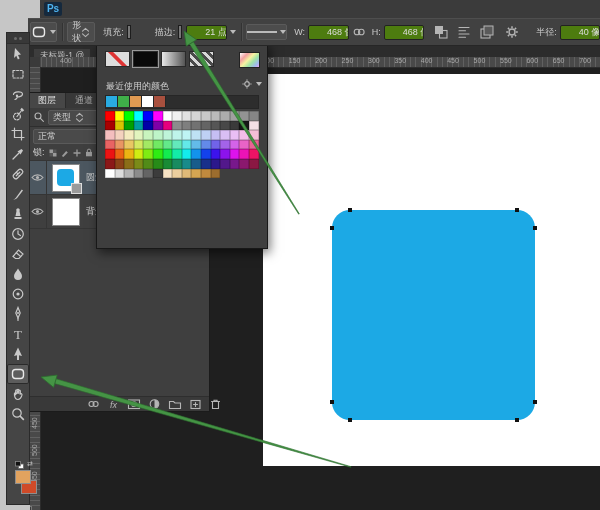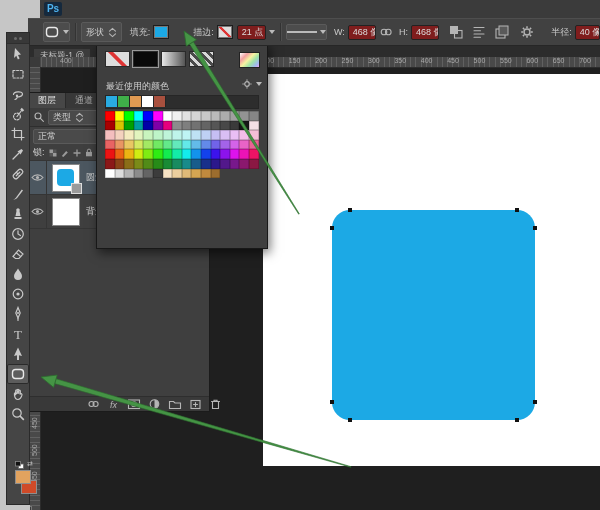--- a/index.html
+++ b/index.html
@@ -13,22 +13,22 @@
   .menu-items{position:absolute;left:70px;top:0;height:18px;display:flex;align-items:center;gap:14px;}
   .menu-item{font-size:9px;color:#cfcfcf;white-space:nowrap;cursor:default;}
   
   .optionsbar{position:absolute;left:28px;top:18px;width:572px;height:26px;background:#414141;
               border-top:1px solid #4e4e4e;border-bottom:1px solid #262626;z-index:5;
               display:flex;align-items:center;font-size:9px;color:#c9c9c9;}
   .ob-left-light{position:absolute;left:0;top:18px;width:28px;height:14px;background:#c6c6c6;z-index:6;}
   .ob-group{display:flex;align-items:center;}
   .ob-label{margin:0 3px;white-space:nowrap;}
   .ob-box{background:#4c4c4c;border:1px solid #5a5a5a;border-radius:2px;display:flex;align-items:center;justify-content:center;}
-  .ob-input{background:#7f1d1d;border:1px solid #222;border-radius:2px;height:13px;line-height:13px;
-            padding:0 4px;overflow:hidden;white-space:nowrap;color:#ddd;text-align:right;}
+  .ob-input{background:#4d7c0f;border:1px solid #222;border-radius:2px;height:13px;line-height:13px;
+            padding:0 18px;overflow:hidden;white-space:nowrap;color:#ddd;text-align:right;}
   .ob-sep{width:1px;height:18px;background:#333;margin:0 5px;box-shadow:1px 0 0 #4e4e4e;}
   .swatch{border:1px solid #1d1d1d;box-shadow:inset 0 0 0 1px #777;}
   .no-color{background:linear-gradient(45deg,transparent 42%,#d33 44%,#d33 56%,transparent 58%),#ddd;}
   .caret{width:0;height:0;border-left:3px solid transparent;border-right:3px solid transparent;border-top:4px solid #bbb;margin-left:3px;}
   .stroke-line{width:30px;height:2px;background:#bbb;}
   
   .toolbar{position:absolute;left:6px;top:32px;width:24px;height:473px;background:#454545;
            border:1px solid #2a2a2a;box-sizing:border-box;z-index:5;}
   .tb-header{height:10px;background:#383838;border-bottom:1px solid #2e2e2e;display:flex;align-items:center;justify-content:center;gap:2px;}
   .tb-header i{width:3px;height:3px;background:#6a6a6a;border-radius:50%;}

